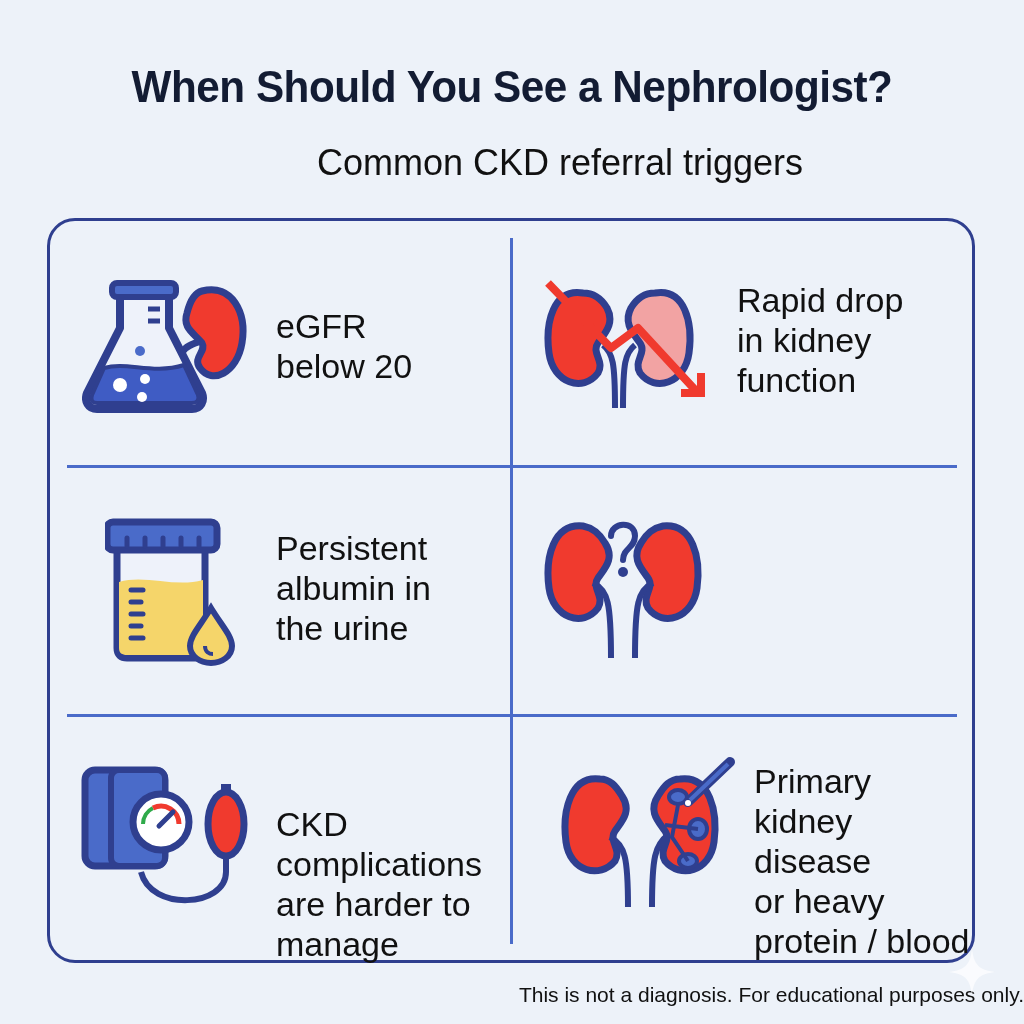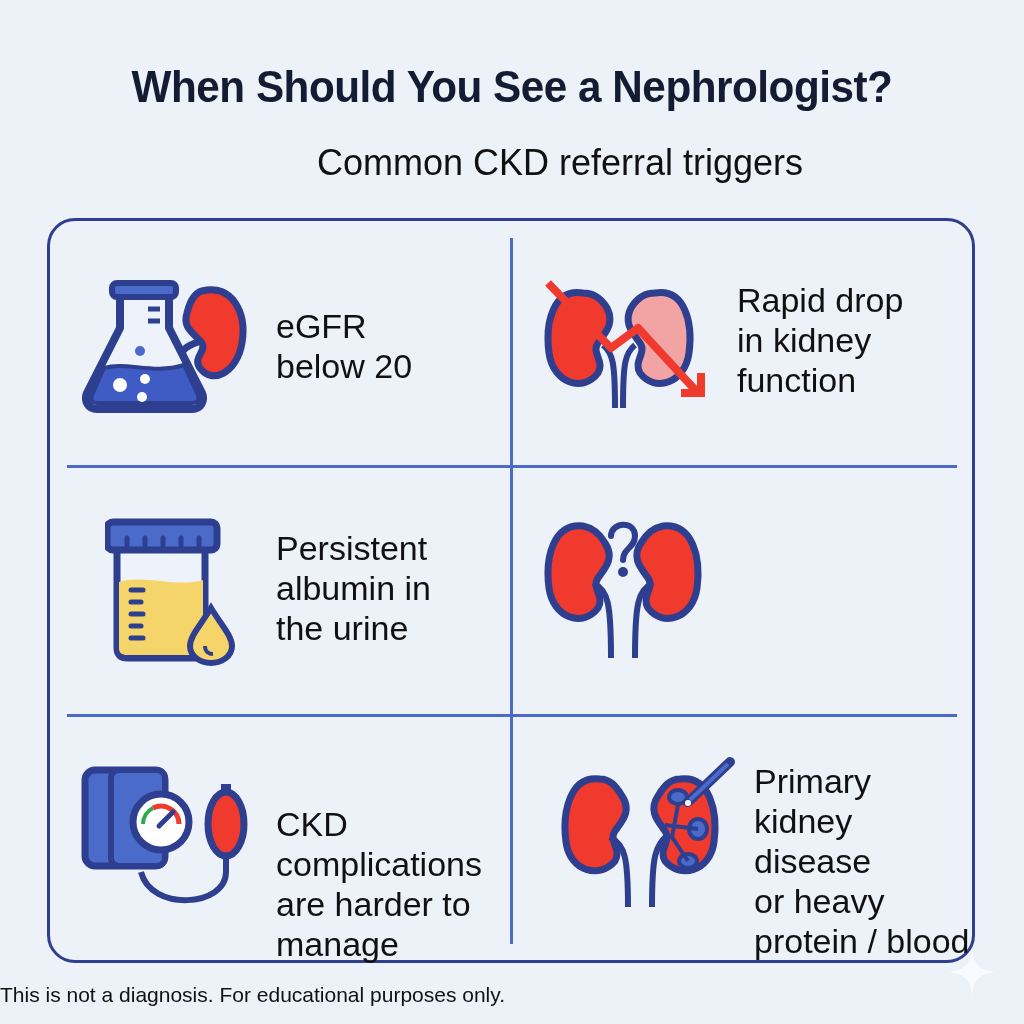--- a/index.html
+++ b/index.html
@@ -46,21 +46,21 @@
       position: absolute;
     }
     .cell .label {
       position: absolute;
       font-size: 34px; line-height: 40px; color: #111;
       font-weight: 400;
       white-space: pre-line;
     }
     .footer {
       position: absolute; left: 0; top: 983px; width: 1024px;
-      text-align: left; font-size: 21px; color: #111;
+      text-align: right; font-size: 21px; color: #111;
     }
     .sparkle {
       position: absolute; left: 947px; top: 947px;
     }
   </style>
 </head>
 <body>
 
 <div class="title">When Should You See a Nephrologist?</div>
 <div class="subtitle">Common CKD referral triggers</div>

